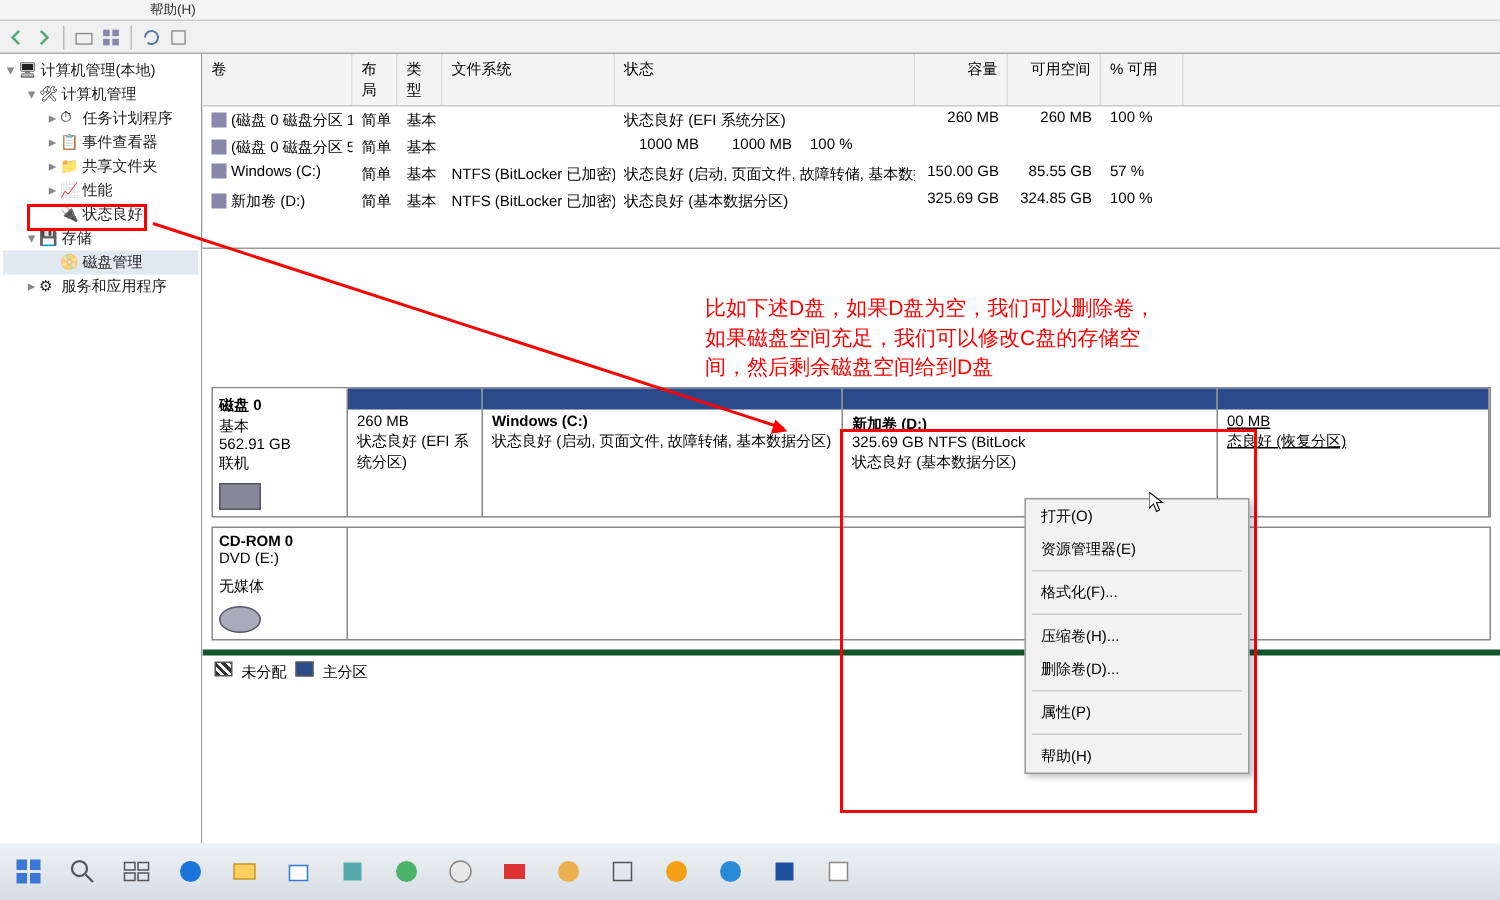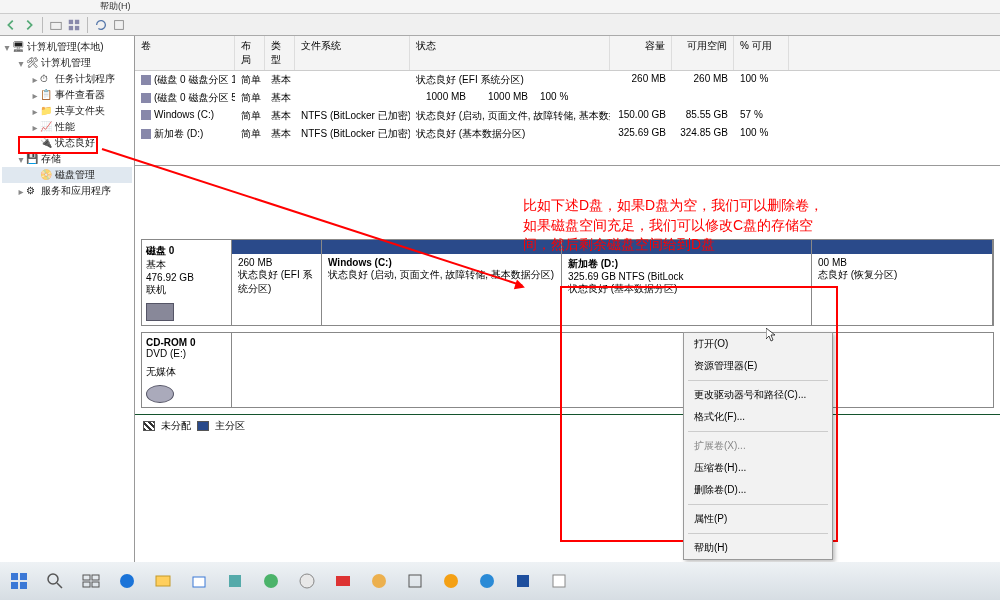--- a/index.html
+++ b/index.html
@@ -39,21 +39,21 @@
 .disk-block { display: flex; border: 1px solid #888; margin: 6px; background: #fff; }
 .disk-label { width: 90px; background: #fff; border-right: 1px solid #888; padding: 4px; font-size: 10px; }
 .disk-label .dname { font-weight: bold; }
 .disk-label .dicon { width: 28px; height: 18px; background: #889; margin-top: 6px; border: 1px solid #556; }
 .disk-parts { flex: 1; display: flex; }
 .part { border-right: 1px solid #888; padding: 4px 6px; font-size: 10px; position: relative; }
 .part .ptop { height: 14px; background: #2a4a8a; margin: -4px -6px 3px -6px; }
 .part.sel .ptop { background: #2a4a8a; }
 .part .pname { font-weight: bold; }
 
-.legend { font-size: 10px; padding: 4px 8px; display: flex; align-items: center; gap: 6px; border-top: 1px solid #14532d; }
+.legend { font-size: 10px; padding: 4px 8px; display: flex; gap: 6px; border-top: 4px solid #14532d; }
 .lg-sw { width: 12px; height: 10px; border: 1px solid #555; }
 .lg-unalloc { background: repeating-linear-gradient(45deg,#333,#333 2px,#fff 2px,#fff 4px); }
 .lg-main { background: #2a4a8a; }
 
 
 .anno-box1 { position: absolute; border: 2px solid red; }
 .anno-text { position: absolute; color: red; font-size: 14px; line-height: 1.4; }
 .anno-arrow { position: absolute; border-top: 2px solid red; transform-origin: left center; }
 .anno-arrow::after { content: ""; position: absolute; right: -3px; top: -5px; width: 0; height: 0; border-left: 10px solid red; border-top: 5px solid transparent; border-bottom: 5px solid transparent; }
 
@@ -211,25 +211,25 @@
           <div class="c-fs">NTFS (BitLocker 已加密)</div>
           <div class="c-stat">状态良好 (基本数据分区)</div>
           <div class="c-cap">325.69 GB</div>
           <div class="c-free">324.85 GB</div>
           <div class="c-pct">100 %</div>
         </div>
       </div>
 
       <div class="visual-pane">
 
-        <div class="disk-block" style="margin-top:73px;justify-content:space-between;">
+        <div class="disk-block" style="margin-top:92px;justify-content:space-between;">
           <div class="disk-label">
             <div class="dname">磁盘 0</div>
             <div>基本</div>
-            <div>476.92 GB</div>
+            <div>562.91 GB</div>
             <div>联机</div>
             <div class="dicon"></div>
           </div>
           <div class="disk-parts">
             <div class="part" style="width:90px;">
               <div class="ptop"></div>
               <div class="pname"></div>
               <div>260 MB</div>
               <div>状态良好 (EFI 系统分区)</div>
             </div>
@@ -237,21 +237,21 @@
               <div class="ptop"></div>
               <div class="pname">Windows  (C:)</div>
               <div>状态良好 (启动, 页面文件, 故障转储, 基本数据分区)</div>
             </div>
             <div class="part sel" style="width:250px;">
               <div class="ptop"></div>
               <div class="pname">新加卷  (D:)</div>
               <div>325.69 GB NTFS (BitLock</div>
               <div>状态良好 (基本数据分区)</div>
             </div>
-            <div class="part" style="flex:1;">
+            <div class="part" style="flex:1;text-decoration:underline;">
               <div class="ptop"></div>
               <div class="pname"></div>
               <div>00 MB</div>
               <div>态良好 (恢复分区)</div>
             </div>
           </div>
         </div>
 
         <div class="disk-block">
           <div class="disk-label">
@@ -273,30 +273,28 @@
 
       </div>
 
     </div>
   </div>
 </div>
 
 <div class="anno-box1" style="left:18px; top:136px; width:80px; height:18px;"></div>
 <div class="anno-box1" style="left:560px; top:286px; width:278px; height:256px;"></div>
 <div class="anno-arrow" style="left:102px; top:148px; width:442px; transform:rotate(18deg);"></div>
-<div class="anno-text" style="left:523px; top:196px; width:310px;">比如下述D盘，如果D盘为空，我们可以删除卷，如果磁盘空间充足，我们可以修改C盘的存储空间，然后剩余磁盘空间给到D盘</div>
+<div class="anno-text" style="left:470px; top:196px; width:310px;">比如下述D盘，如果D盘为空，我们可以删除卷，如果磁盘空间充足，我们可以修改C盘的存储空间，然后剩余磁盘空间给到D盘</div>
 
 <div class="ctx-menu" style="left:683px; top:332px;">
   <div class="ctx-item">打开(O)</div>
   <div class="ctx-item">资源管理器(E)</div>
   <div class="ctx-sep"></div>
-  <div class="ctx-item">更改驱动器号和路径(C)...</div>
   <div class="ctx-item">格式化(F)...</div>
   <div class="ctx-sep"></div>
-  <div class="ctx-item disabled">扩展卷(X)...</div>
   <div class="ctx-item">压缩卷(H)...</div>
   <div class="ctx-item">删除卷(D)...</div>
   <div class="ctx-sep"></div>
   <div class="ctx-item">属性(P)</div>
   <div class="ctx-sep"></div>
   <div class="ctx-item">帮助(H)</div>
 </div>
 
 <svg class="cursor-ptr" style="left:766px; top:328px;" viewBox="0 0 10 14">
     <path d="M0 0 L0 11 L3 8 L5 13 L7 12 L5 7 L9 7 Z" fill="#fff" stroke="#000" stroke-width="0.7"></path>

